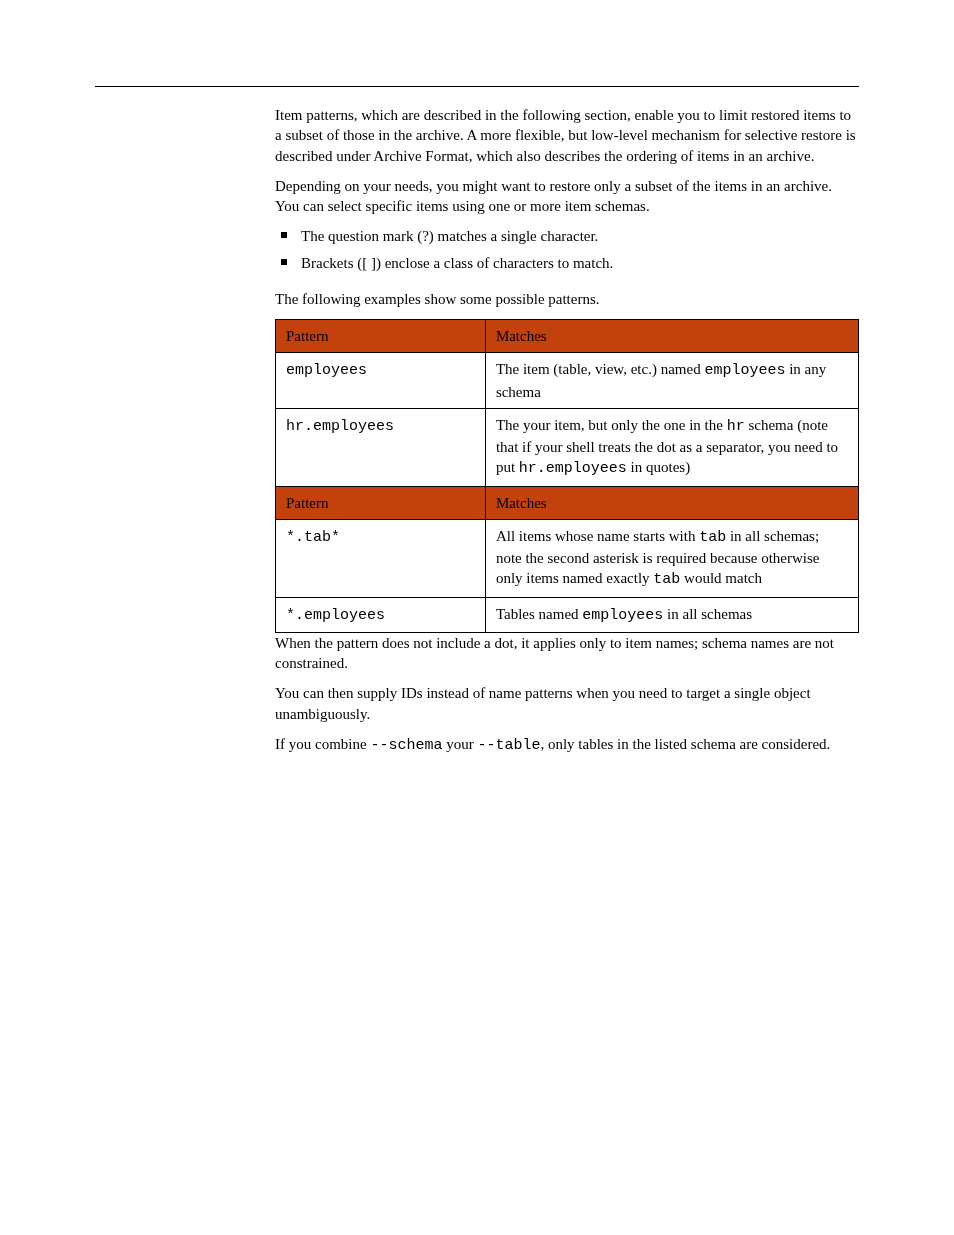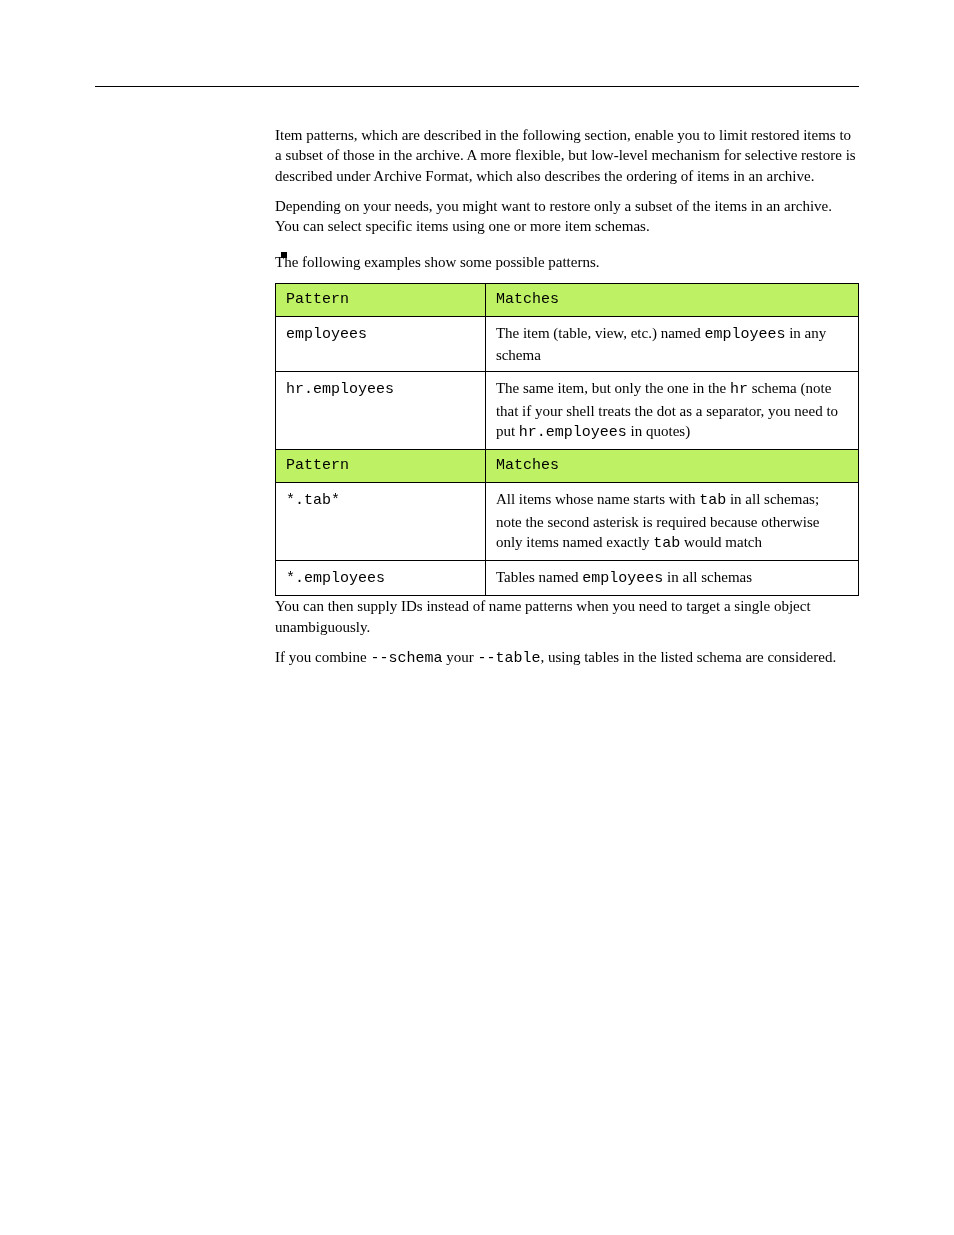--- a/index.html
+++ b/index.html
@@ -17,21 +17,21 @@
     padding: 62px 95px 0 95px;
   }
   .hdr-rule {
     border: none;
     border-top: 1px solid #000;
     margin: 0;
     margin-top: 24px;
   }
   .content {
     margin-left: 180px; 
-    margin-top: 38px;
+    margin-top: 18px;
     font-size: 15px;
     line-height: 1.35;
   }
   .content p {
     margin: 0 0 10px 0;
   }
   .bullets {
     list-style: none;
     padding: 0;
     margin: 6px 0 16px 0;
@@ -58,22 +58,21 @@
   .pattern-table td,
   .pattern-table th {
     border: 1px solid #000;
     padding: 6px 10px;
     text-align: left;
     vertical-align: top;
     font-weight: normal;
   }
   .pattern-table .hdr td,
   .pattern-table .hdr th {
-    background: #bef264;
-    font-family: Liberation Mono, monospace;
+    background: #c2410c;
   }
   .pattern-table .col-pat { width: 36%; }
   .pattern-table .col-match { width: 64%; }
   .c-item { font-family: "Courier New", Courier, monospace; }
   .after-table { margin-top: 22px; }
 </style>
 </head>
 <body>
 
 <div class="page">
@@ -82,44 +81,46 @@
   <div class="content">
 
     <p>Item patterns, which are described in the following section, enable you to limit restored items to a subset of those in the archive. A more flexible, but low-level mechanism for selective restore is described under Archive Format, which also describes the ordering of items in an archive.</p>
 
     <p>Depending on your needs, you might want to restore only a subset of the items in an archive. You can select specific items using one or more item schemas.</p>
 
 
     <ul class="bullets">
       <li>
         <span class="sq"></span>
+        <span>The question mark (?) matches a single character.</span>
       </li>
       <li>
         <span class="sq"></span>
+        <span>Brackets ([ ]) enclose a class of characters to match.</span>
       </li>
     </ul>
 
     <p>The following examples show some possible patterns.</p>
 
     <table class="pattern-table">
       <tbody>
           <tr class="hdr">
         <th class="col-pat">Pattern</th>
         <th class="col-match">Matches</th>
       </tr>
       <tr>
         <td><span class="c-item">employees</span></td>
         <td>
           <span>The item (table, view, etc.) named </span><span class="c-item">employees</span><span> in any schema</span>
         </td>
       </tr>
       <tr>
         <td><span class="c-item">hr.employees</span></td>
         <td>
-          <span>The same item, but only the one in the </span><span class="c-item">hr</span><span> schema (note that if your shell treats the dot as a separator, you need to put </span><span class="c-item">hr.employees</span><span> in quotes)</span>
+          <span>The your item, but only the one in the </span><span class="c-item">hr</span><span> schema (note that if your shell treats the dot as a separator, you need to put </span><span class="c-item">hr.employees</span><span> in quotes)</span>
         </td>
       </tr>
       <tr class="hdr">
         <th>Pattern</th>
         <th>Matches</th>
       </tr>
       <tr>
         <td><span class="c-item">*.tab*</span></td>
         <td>
           <span>All items whose name starts with </span><span class="c-item">tab</span><span> in all schemas; note the second asterisk is required because otherwise only items named exactly </span><span class="c-item">tab</span><span> would match</span>
@@ -127,22 +128,23 @@
       </tr>
       <tr>
         <td><span class="c-item">*.employees</span></td>
         <td>
           <span>Tables named </span><span class="c-item">employees</span><span> in all schemas</span>
         </td>
       </tr>
     </tbody>
       </table>
 
+    <p class="after-table">When the pattern does not include a dot, it applies only to item names; schema names are not constrained.</p>
 
 
     <p>You can then supply IDs instead of name patterns when you need to target a single object unambiguously.</p>
 
     <p>
-      <span>If you combine </span><span class="c-item">--schema</span><span> your </span><span class="c-item">--table</span><span>, using tables in the listed schema are considered.</span>
+      <span>If you combine </span><span class="c-item">--schema</span><span> your </span><span class="c-item">--table</span><span>, only tables in the listed schema are considered.</span>
     </p>
 
   </div>
 </div>
 
 </body></html>

